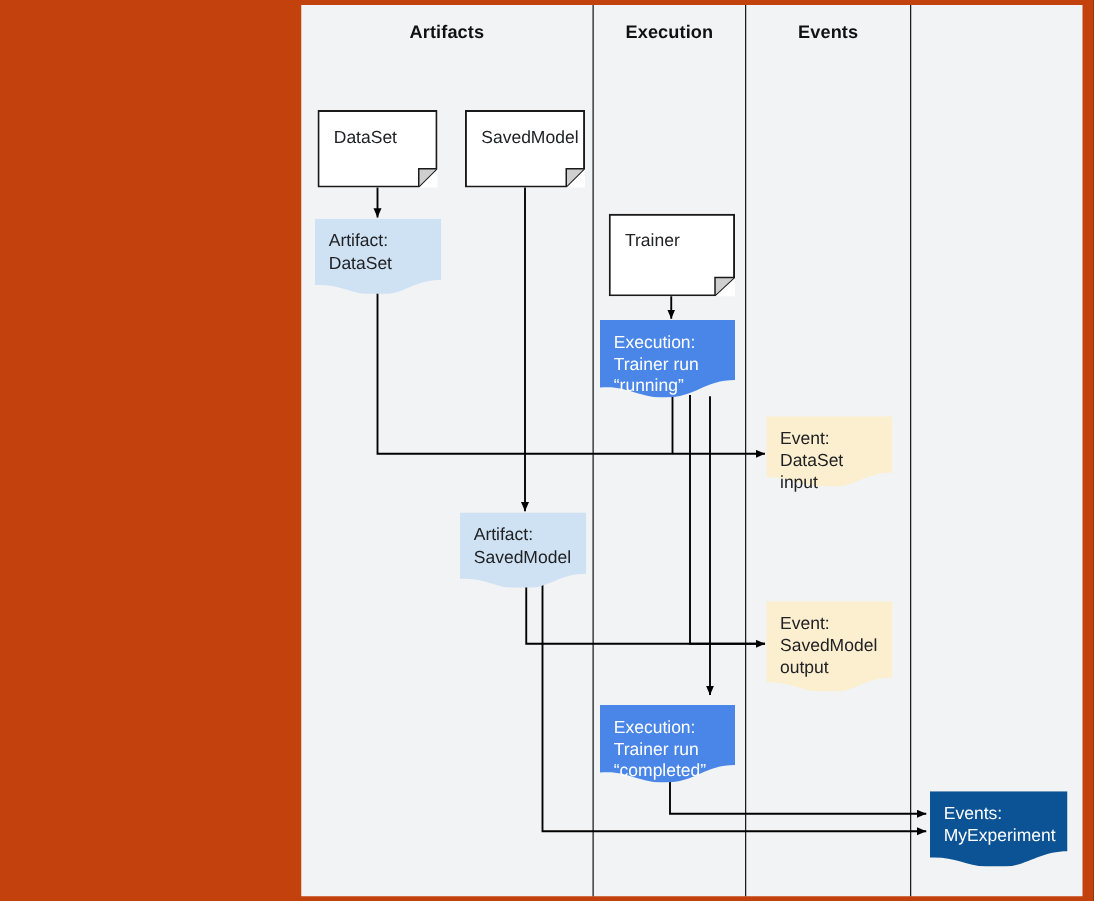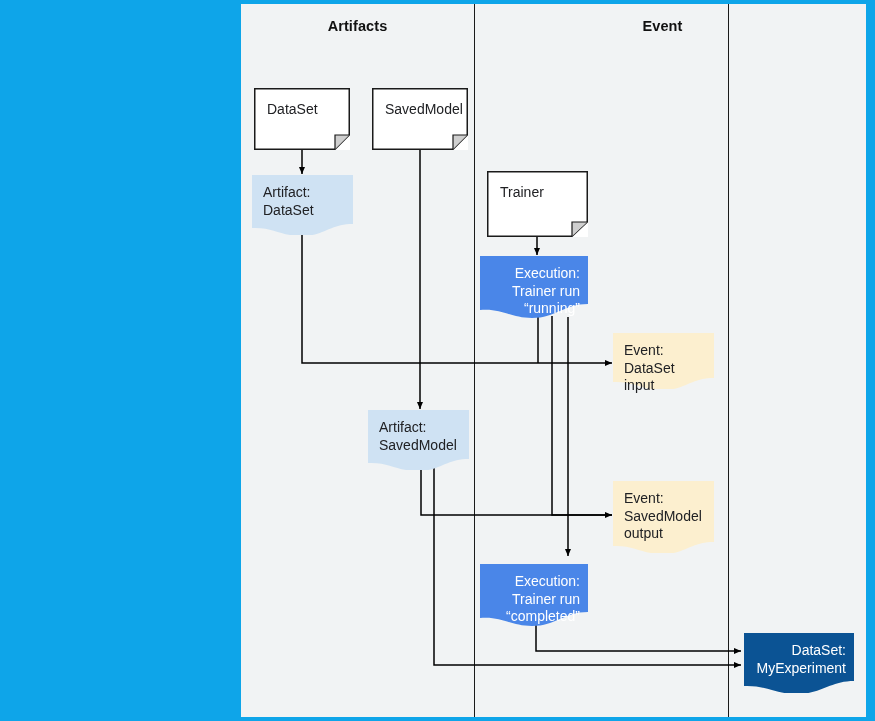--- a/index.html
+++ b/index.html
@@ -1,42 +1,45 @@
 <!DOCTYPE html>
 <html><head>
 <meta charset="utf-8">
 <style>
   html,body{margin:0;padding:0;background:#000;}
   body{width:875px;height:721px;overflow:hidden;font-family:"Liberation Sans",sans-serif;}
-  #stage{position:relative;width:875px;height:721px;background:#0ea5e9;}
+  #stage{position:relative;width:875px;height:721px;background:#c2410c;}
   #diagram{position:absolute;left:241px;top:4px;width:625px;height:713px;background:#f1f3f4;}
   .lane{position:absolute;top:0;bottom:0;border-right:1.5px solid #1a1a1a;box-sizing:border-box;}
   .lane.last{border-right:none;}
   .lane-title{position:absolute;top:14px;left:0;right:0;text-align:center;
     font-size:14.5px;font-weight:bold;color:#111;letter-spacing:.1px;}
   #svglayer{position:absolute;left:0;top:0;width:625px;height:713px;}
   .node{position:absolute;box-sizing:border-box;}
   .node .txt{position:absolute;left:11px;top:9px;right:8px;
     font-size:14px;line-height:17.5px;color:#202124;white-space:pre-line;}
-  .node.dark .txt{color:#ffffff;text-align:right;}
+  .node.dark .txt{color:#ffffff;}
   .node.docshape{background:#fff;}
   .node svg{display:block;}
   .node .txt.doc{top:13px;left:13px;}
 </style>
 </head>
 <body>
 
 <div id="stage">
   <div id="diagram">
 
     <div class="lane" style="left:0;width:234px;">
       <div class="lane-title">Artifacts</div>
     </div>
+    <div class="lane" style="left:234px;width:122px;">
+      <div class="lane-title">Execution</div>
+    </div>
     <div class="lane" style="left:356px;width:132px;">
-      <div class="lane-title">Event</div>
+      <div class="lane-title">Events</div>
     </div>
 
     <svg id="svglayer" viewBox="0 0 625 713">
       <defs>
         <marker id="ah" markerWidth="9" markerHeight="9" refX="7.4" refY="3.2" orient="auto" markerUnits="userSpaceOnUse">
           <path d="M0,0 L7.4,3.2 L0,6.4 z" fill="#000"></path>
         </marker>
       </defs>
       <g fill="none" stroke="#000" stroke-width="1.5">
 
@@ -134,18 +137,18 @@
       </svg>
       <div class="txt">Event:
 SavedModel
 output</div>
     </div>
 
     <div class="node dark" style="left:503px;top:629px;width:110px;height:60px;">
       <svg width="110" height="60" viewBox="0 0 110 60">
         <path d="M0,0 H110 V48 C86,48 78,61 53,61 C30,61 22,52 0,53 Z" fill="#0b5394"></path>
       </svg>
-      <div class="txt">DataSet:
+      <div class="txt">Events:
 MyExperiment</div>
     </div>
 
   </div>
 </div>
 
 </body></html>

